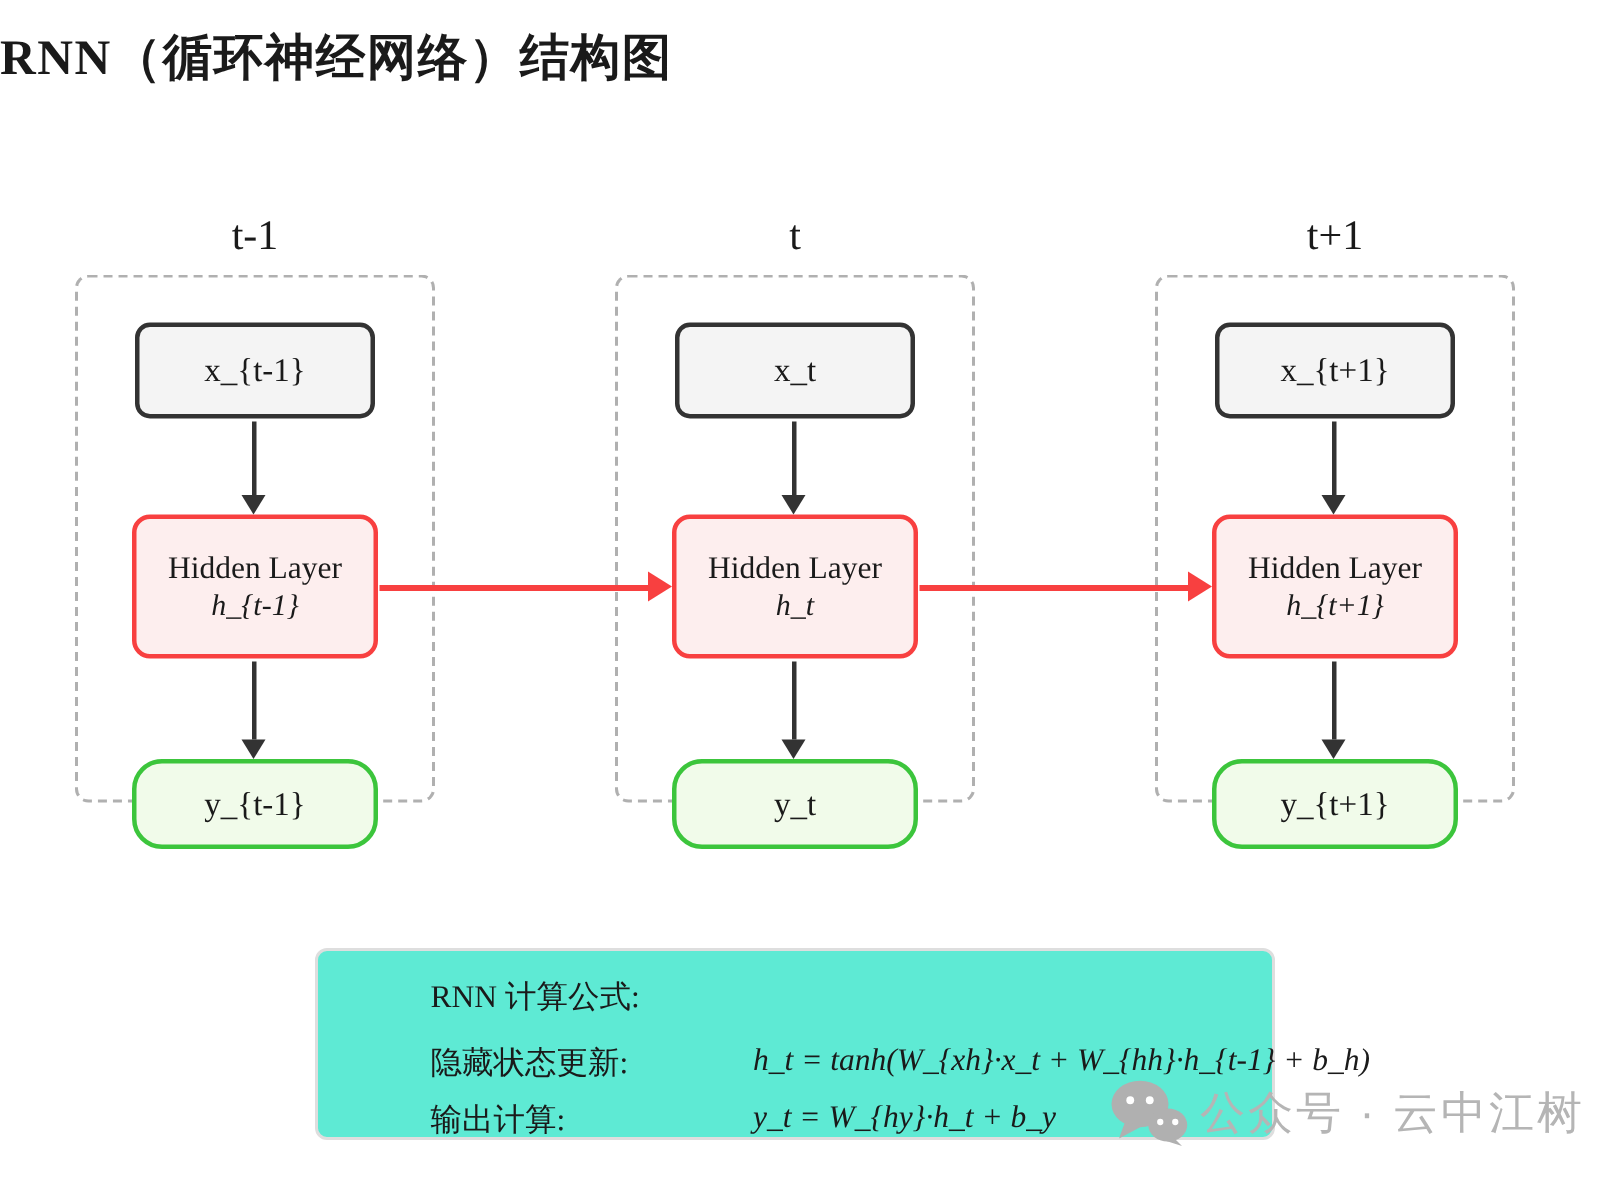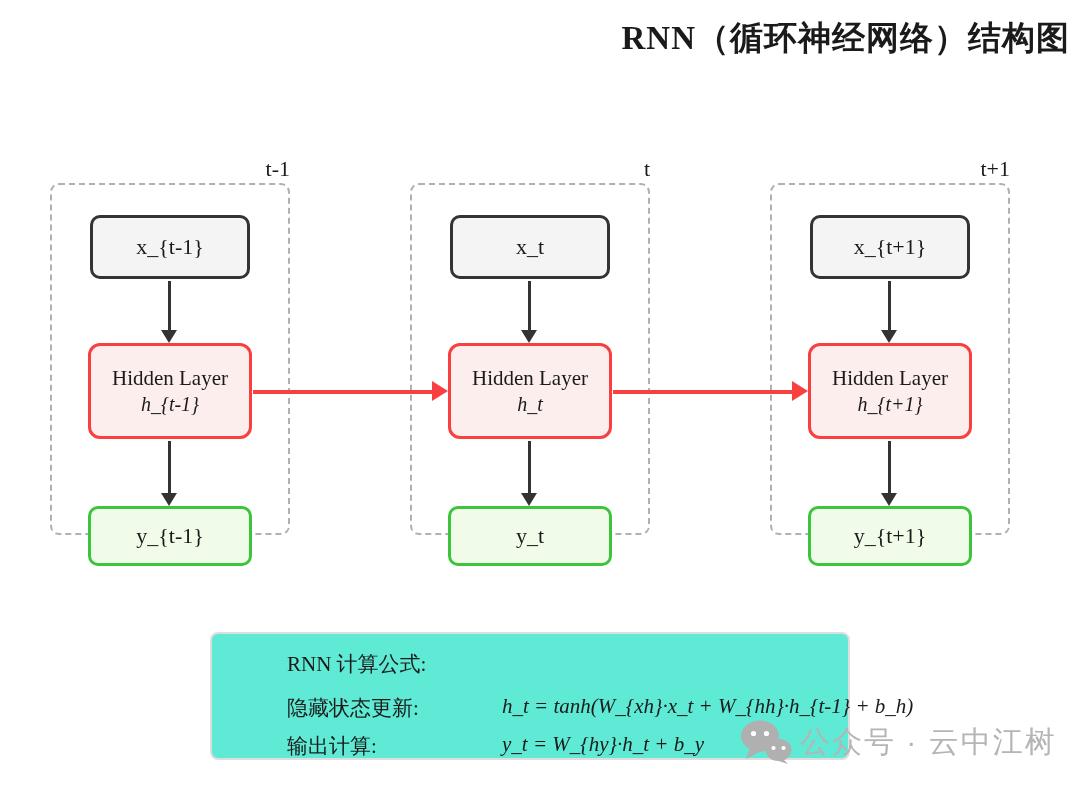--- a/index.html
+++ b/index.html
@@ -9,38 +9,38 @@
     position: relative;
     width: 1080px;
     height: 789px;
     background: #ffffff;
     overflow: hidden;
   }
   .title {
     position: absolute;
     left: 0; top: 16px;
     width: 1070px;
-    text-align: right;
+    text-align: left;
     font-size: 33px;
     font-weight: 700;
     letter-spacing: 1px;
   }
   .subtitle {
     position: absolute;
     left: 0; top: 90px;
     width: 1068px;
     text-align: center;
     font-size: 23px;
   }
   .time-label {
     position: absolute;
-    top: 156px;
+    top: 142px;
     width: 240px;
-    text-align: right;
-    font-size: 22px;
+    text-align: center;
+    font-size: 28px;
   }
   .cell {
     position: absolute;
     top: 183px;
     width: 240px;
     height: 352px;
     border: 2px dashed #b0b0b0;
     border-radius: 9px;
     background: transparent;
   }
@@ -64,21 +64,21 @@
     width: 164px; height: 96px; top: 343px;
     background: #fdeeee;
     border: 3px solid #f84040;
     border-radius: 12px;
     font-size: 21px;
   }
   .node-output {
     width: 164px; height: 60px; top: 506px;
     background: #f1fbea;
     border: 3px solid #3cc53c;
-    border-radius: 10px;
+    border-radius: 20px;
   }
   .hidden-state { font-style: italic; font-size: 20px; }
   .varrow-shaft {
     position: absolute;
     width: 3px;
     background: #333333;
   }
   .varrow-head {
     position: absolute;
     width: 0; height: 0;

